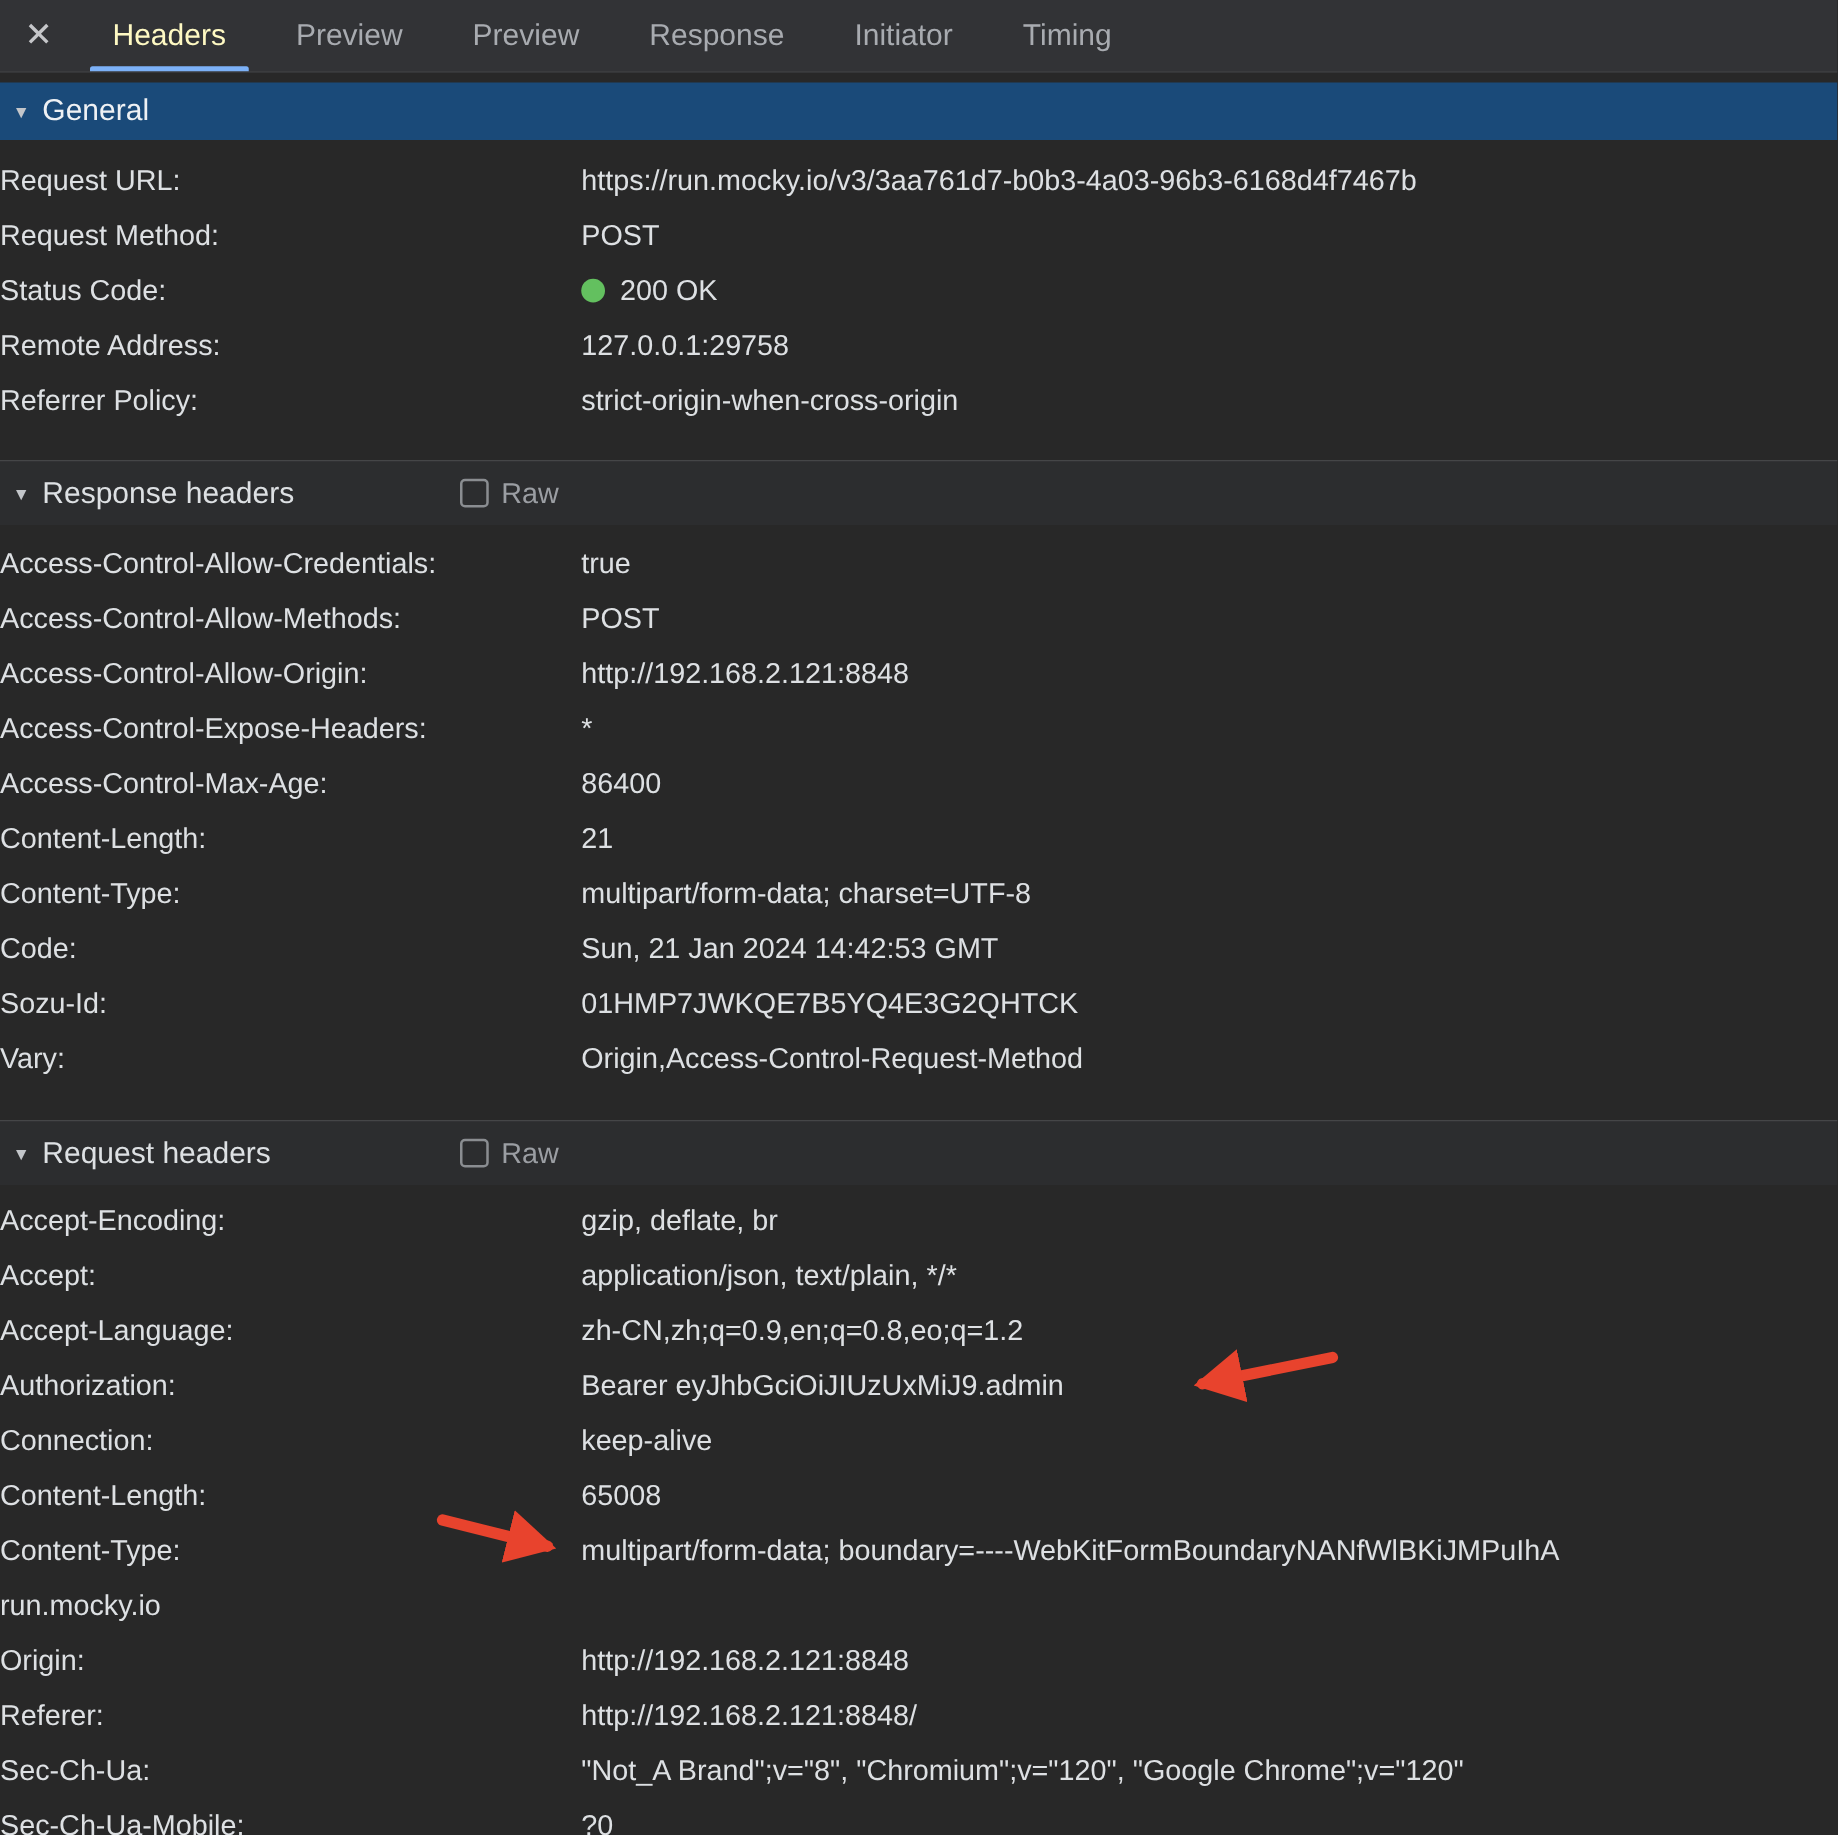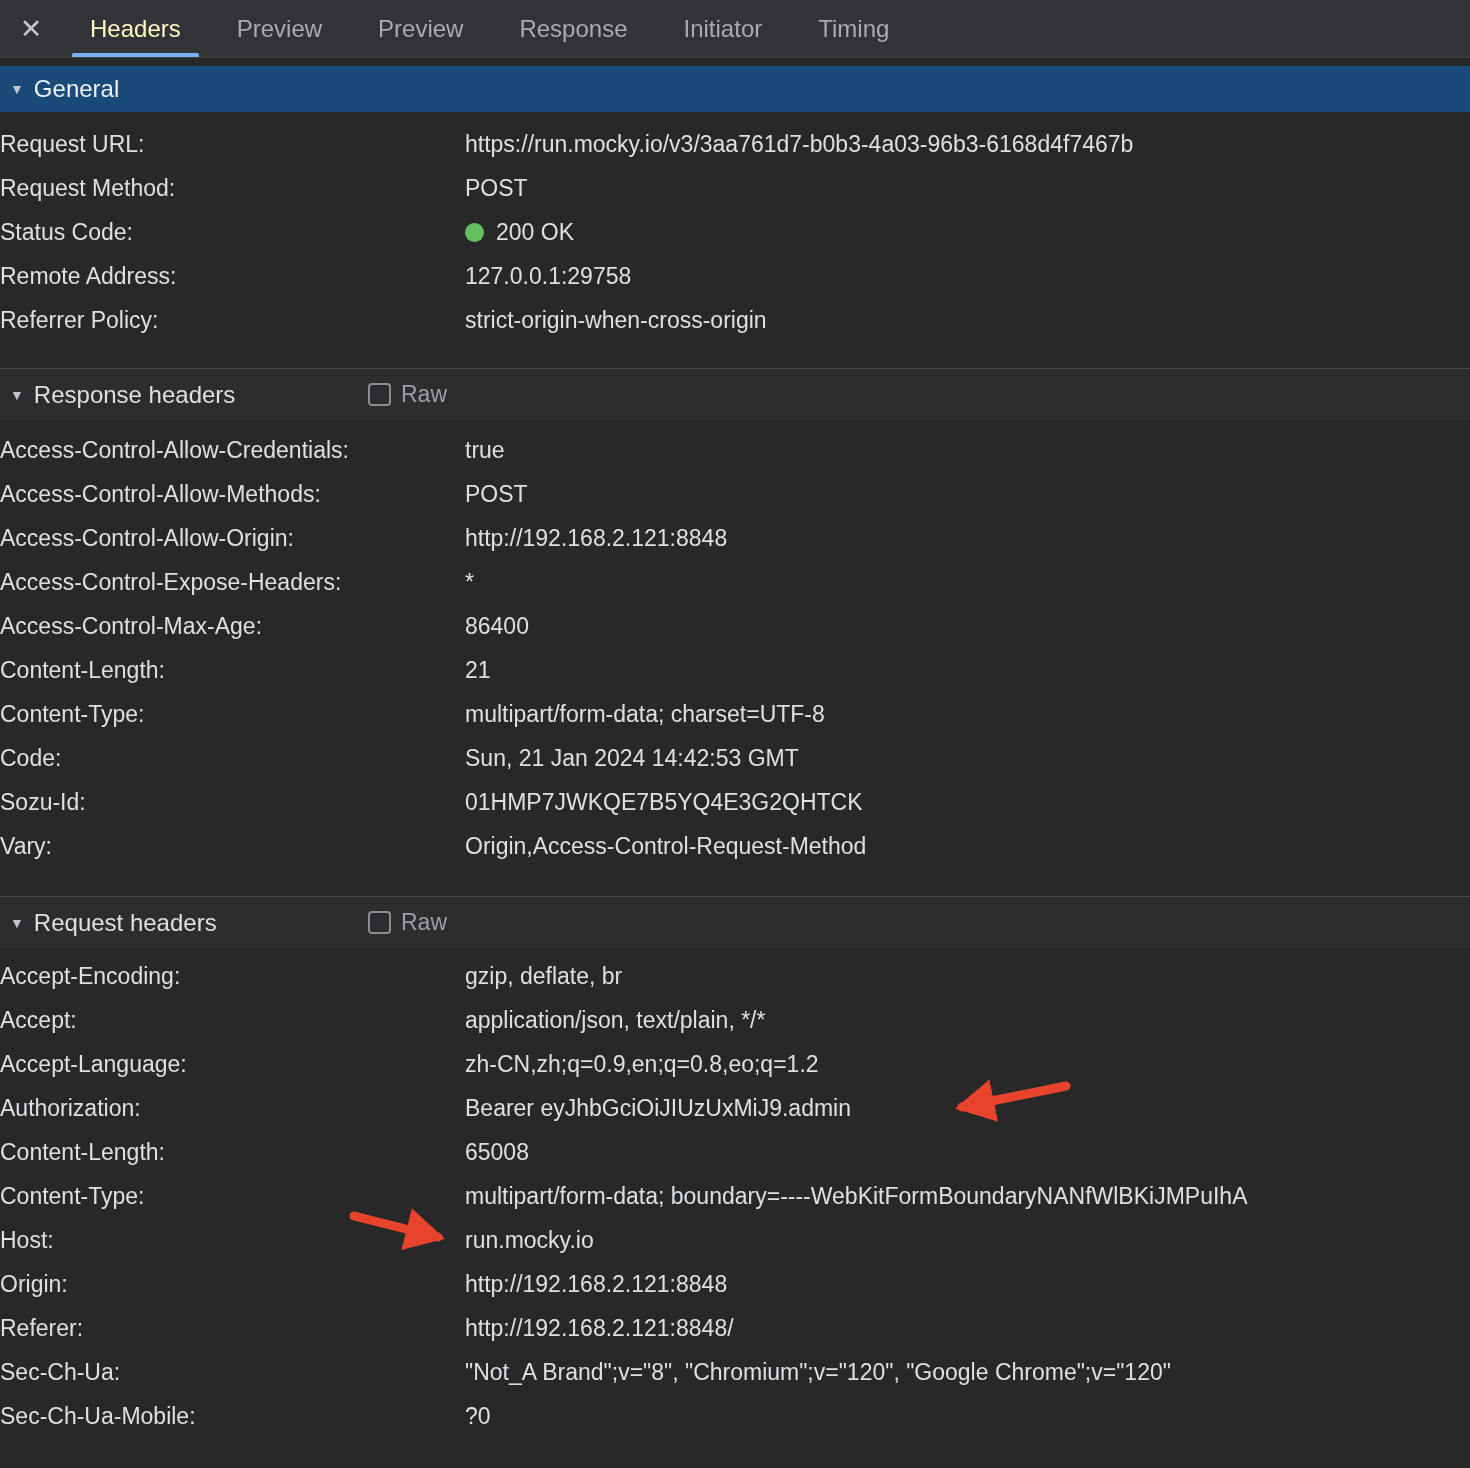--- a/index.html
+++ b/index.html
@@ -194,29 +194,32 @@
       </div>
       <div class="row">
         <span class="row-label">Accept-Language:</span>
         <span class="row-value">zh-CN,zh;q=0.9,en;q=0.8,eo;q=1.2</span>
       </div>
       <div class="row">
         <span class="row-label">Authorization:</span>
         <span class="row-value">Bearer eyJhbGciOiJIUzUxMiJ9.admin</span>
       </div>
       <div class="row">
+        <span class="row-label">Connection:</span>
+        <span class="row-value">keep-alive</span>
+      </div>
+      <div class="row">
         <span class="row-label">Content-Length:</span>
         <span class="row-value">65008</span>
       </div>
       <div class="row">
         <span class="row-label">Content-Type:</span>
         <span class="row-value">multipart/form-data; boundary=----WebKitFormBoundaryNANfWlBKiJMPuIhA</span>
       </div>
       <div class="row">
-        <span class="row-label">Host:</span>
         <span class="row-value">run.mocky.io</span>
       </div>
       <div class="row">
         <span class="row-label">Origin:</span>
         <span class="row-value">http://192.168.2.121:8848</span>
       </div>
       <div class="row">
         <span class="row-label">Referer:</span>
         <span class="row-value">http://192.168.2.121:8848/</span>
       </div>

